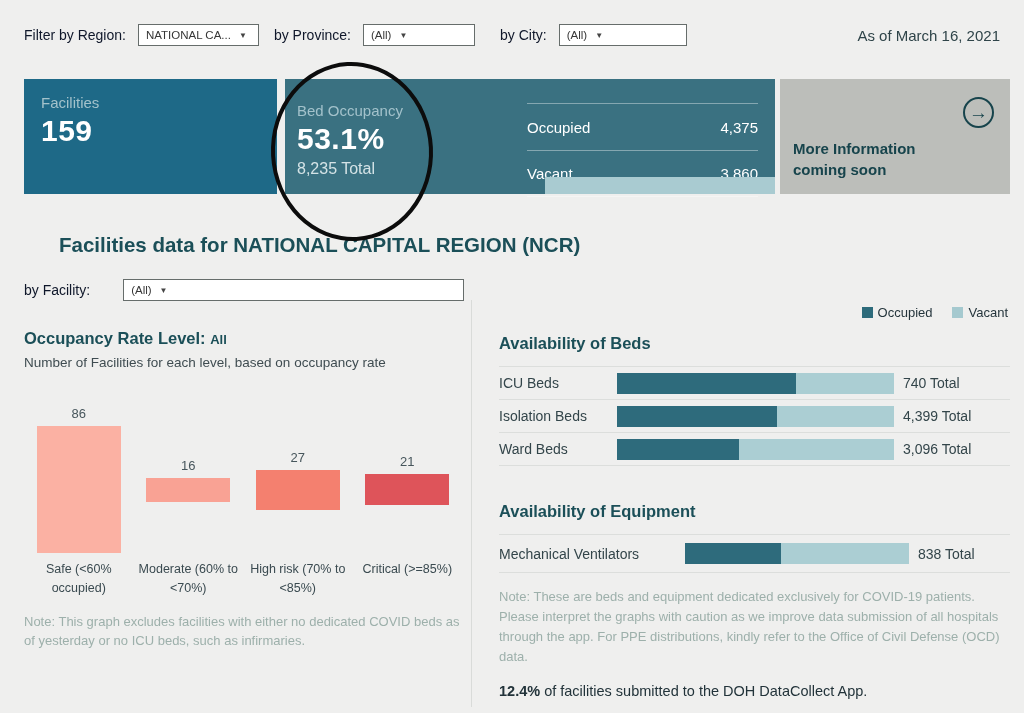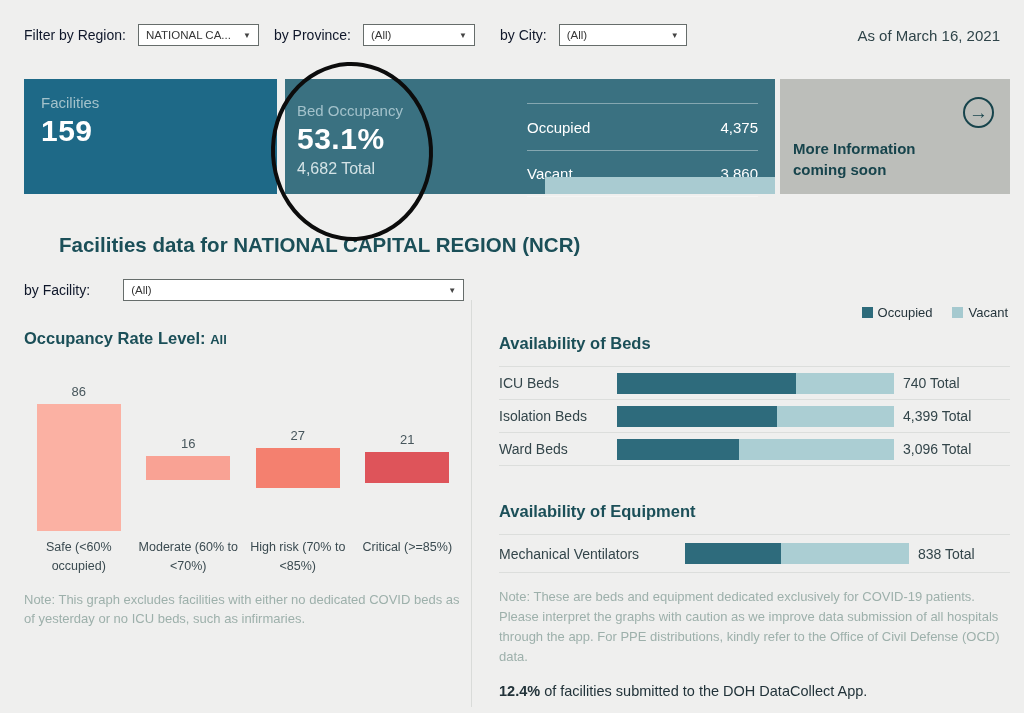--- a/index.html
+++ b/index.html
@@ -3,21 +3,21 @@
 <meta charset="utf-8">
 <style>
   * { margin:0; padding:0; box-sizing:border-box; }
   html,body { width:1024px; height:713px; }
   body { background:#efefee; font-family:"Liberation Sans","DejaVu Sans",sans-serif; color:#333b3e; position:relative; overflow:hidden; }
   #app { position:absolute; inset:0; }
 
   
   .filter-bar { position:absolute; top:24px; left:24px; right:24px; display:flex; align-items:center; }
   .flabel { font-size:14px; color:#0f172a; white-space:nowrap; }
-  .dd { background:#fff; border:1px solid #666d6b; height:22px; display:flex; align-items:center; justify-content:space-between; padding:0 7px; font-size:11.5px; color:#363636; cursor:pointer; }
+  .dd { background:#fff; border:1px solid #666d6b; height:22px; display:flex; align-items:center; padding:0 7px; font-size:11.5px; color:#363636; cursor:pointer; }
   .dd .caret { font-size:8px; color:#444; margin-left:8px; }
   .dd-region { width:121px; margin-left:12px; }
   .dd-province { width:112px; margin-left:12px; }
   .dd-city { width:128px; margin-left:12px; }
   .lbl-province { margin-left:15px; }
   .lbl-city { margin-left:25px; }
   .as-of { margin-left:auto; font-size:15px; color:#2f4449; }
 
   
   .banner { position:absolute; top:79px; left:24px; width:986px; height:115px; display:flex; }
@@ -113,21 +113,21 @@
   <div class="banner">
     <div class="facilities-card">
       <div class="kpi-label">Facilities</div>
       <div class="kpi-value">159</div>
     </div>
     <div class="banner-gap"></div>
     <div class="occupancy-section">
       <div class="occ-left">
         <div class="kpi-label">Bed Occupancy</div>
         <div class="kpi-value">53.1%</div>
-        <div class="kpi-total">4,682 Total</div>
+        <div class="kpi-total">8,235 Total</div>
       </div>
       <div class="occ-table">
         <div class="occ-row">
           <span>Occupied</span>
           <span>4,375</span>
         </div>
         <div class="occ-row">
           <span>Vacant</span>
           <span>3,860</span>
         </div>
@@ -158,20 +158,21 @@
     </div>
   </div>
 
   <div class="v-divider"></div>
 
   <div class="left-col">
     <div class="chart-heading">
       <span>Occupancy Rate Level:</span>
       <span class="hv">All</span>
     </div>
+    <div class="chart-sub">Number of Facilities for each level, based on occupancy rate</div>
     <div class="bars" id="occupancy-bars">
         <div class="bar-col">
           <div class="bar-val">86</div>
           <div class="bar-rect" style="height: 127px; background: rgb(251, 177, 163);"></div>
         </div>
         <div class="bar-col">
           <div class="bar-val">16</div>
           <div class="bar-rect" style="height: 24px; background: rgb(249, 162, 148);"></div>
         </div>
         <div class="bar-col">

